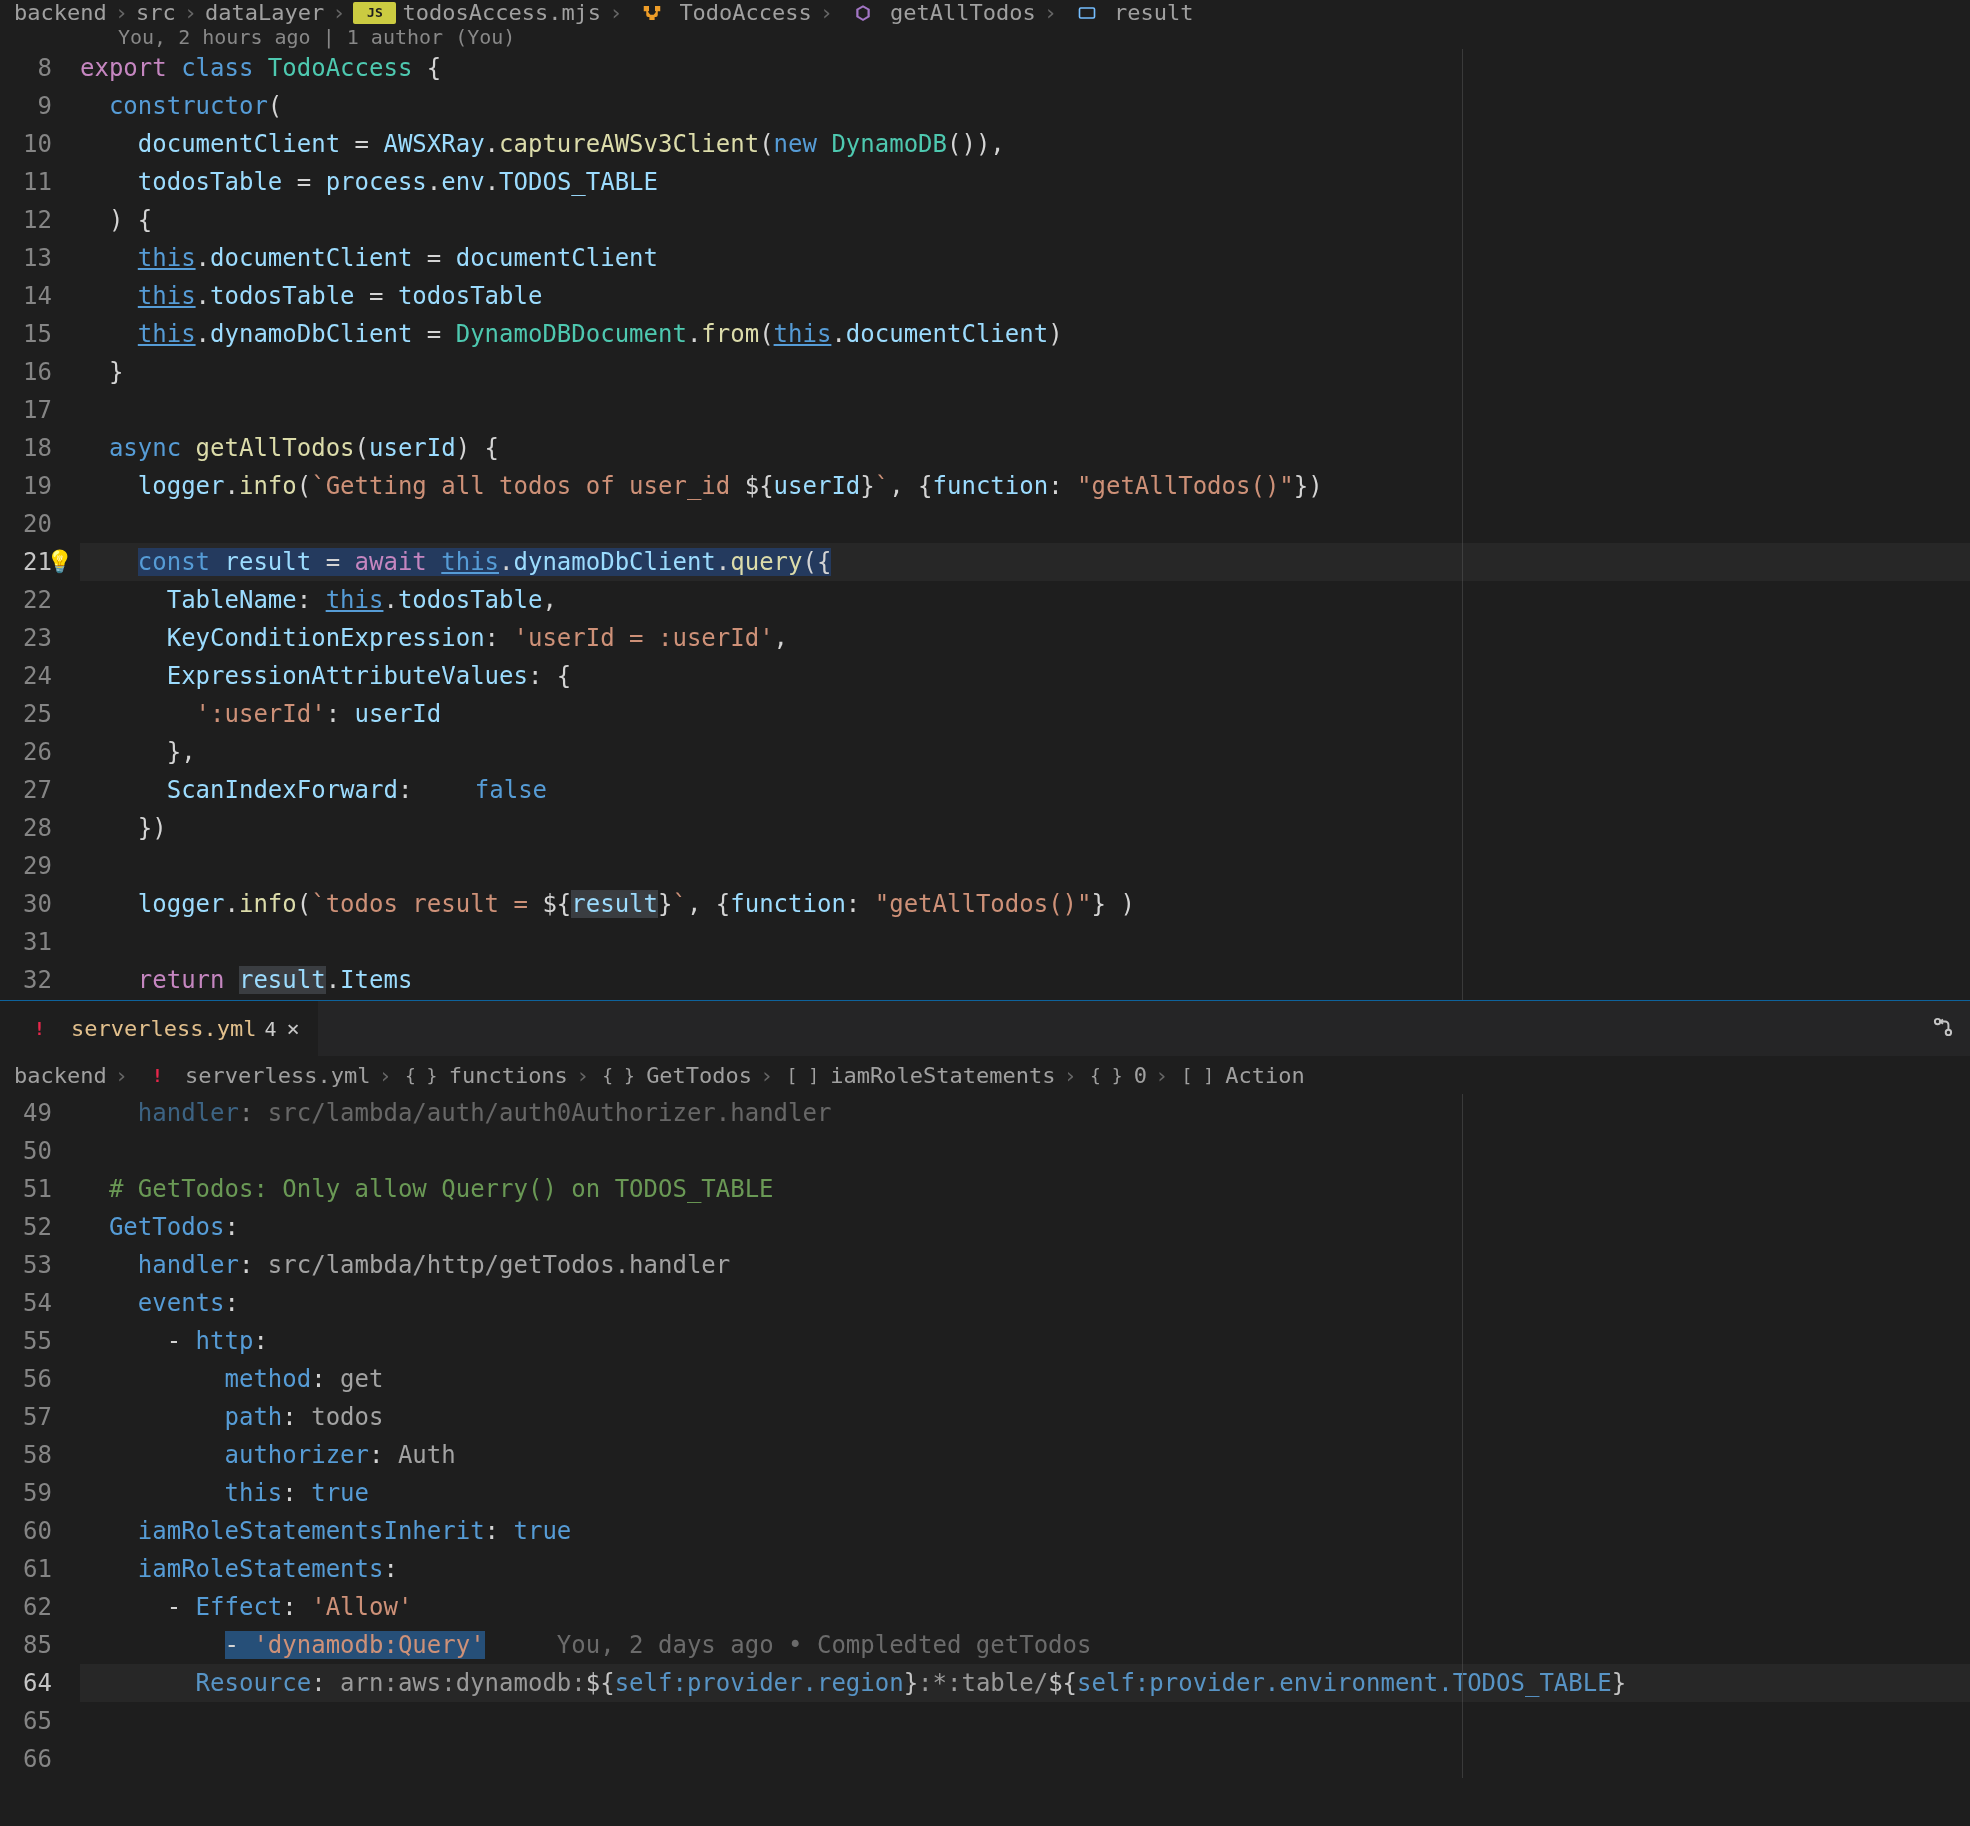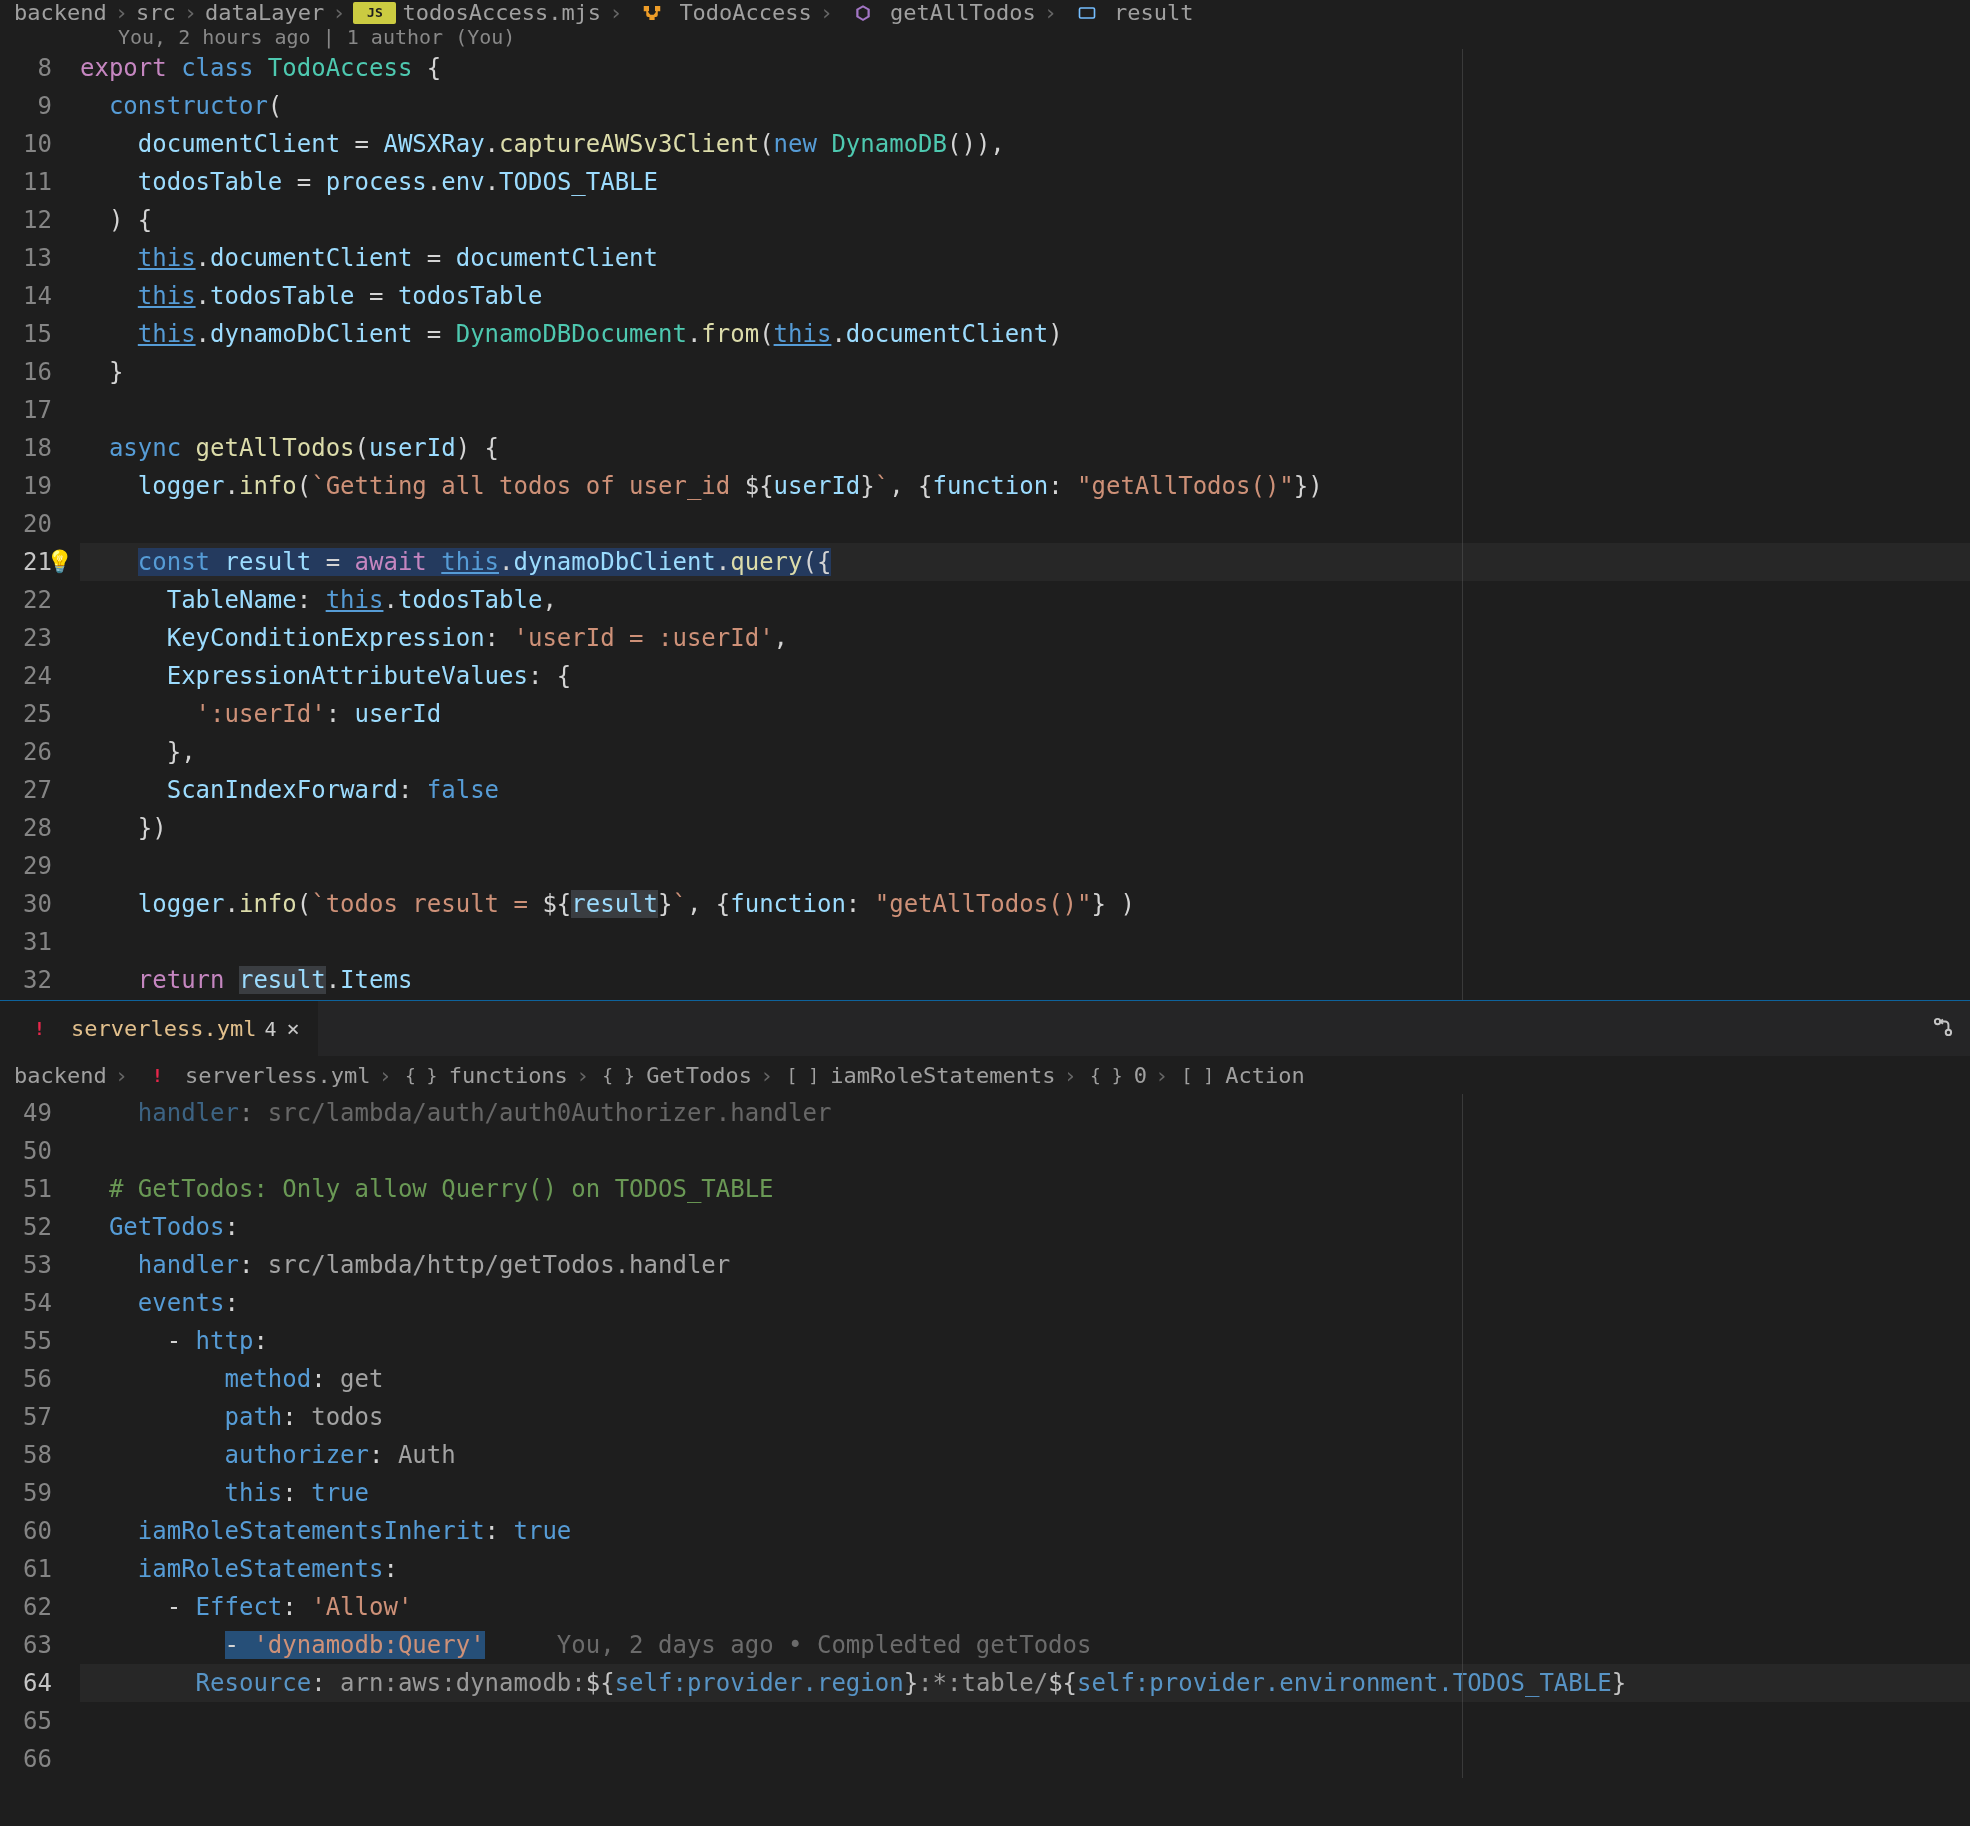--- a/index.html
+++ b/index.html
@@ -33,21 +33,21 @@
   .kw2 { color: #c586c0; }
   .cls { color: #4ec9b0; }
   .fn { color: #dcdcaa; }
   .str { color: #ce9178; }
   .id { color: #9cdcfe; }
   .cmt { color: #6a9955; }
   .pn { color: #d4d4d4; }
   .prop { color: #9cdcfe;}
   .this { color: #569cd6; text-decoration: underline;}
   .op { color:#d4d4d4;}
-  .const { color: #569cd6;}
+  .const { color: #569cd6; margin-left: 48px;}
   .yml-key { color:#569cd6;}
   .yml-val { color:#a3a3a3;}
   .yml-bool { color:#569cd6;}
   .lens-inline { color:#6b6b6b; font-style:normal;}
   
   .tabbar { height: 56px; background:#252526; display:flex; align-items:stretch; border-top:1px solid #0e639c; position:relative;}
   .tab { display:flex; align-items:center; gap:10px; padding:0 18px; background:#1e1e1e; color:#e8274b; font-size:22px; border-right:1px solid #252526;}
   .tab .close { color:#c5c5c5; font-size:22px; cursor:pointer;}
   .tab .badge { color:#cccccc; font-size:20px; margin-left:-2px;}
   .tab-fname { color:#ffffff;}
@@ -236,21 +236,21 @@
         <div class="ln">53</div>
         <div class="ln">54</div>
         <div class="ln">55</div>
         <div class="ln">56</div>
         <div class="ln">57</div>
         <div class="ln">58</div>
         <div class="ln">59</div>
         <div class="ln">60</div>
         <div class="ln">61</div>
         <div class="ln">62</div>
-        <div class="ln">63</div>
+        <div class="ln">85</div>
         <div class="ln active">64</div>
         <div class="ln">65</div>
         <div class="ln">66</div>
       </div>
     <div class="code" id="code-bottom">
       <div class="ruler"></div>
     <div class="row" style="opacity: 0.55;"><span class="">    </span><span class="yml-key">handler</span><span class="pn">: </span><span class="yml-val">src/lambda/auth/auth0Authorizer.handler</span></div>
         <div class="row"><span class=""></span></div>
         <div class="row"><span class="">  </span><span class="cmt"># GetTodos: Only allow Querry() on TODOS_TABLE</span></div>
         <div class="row"><span class="">  </span><span class="yml-key">GetTodos</span><span class="pn">:</span></div>

